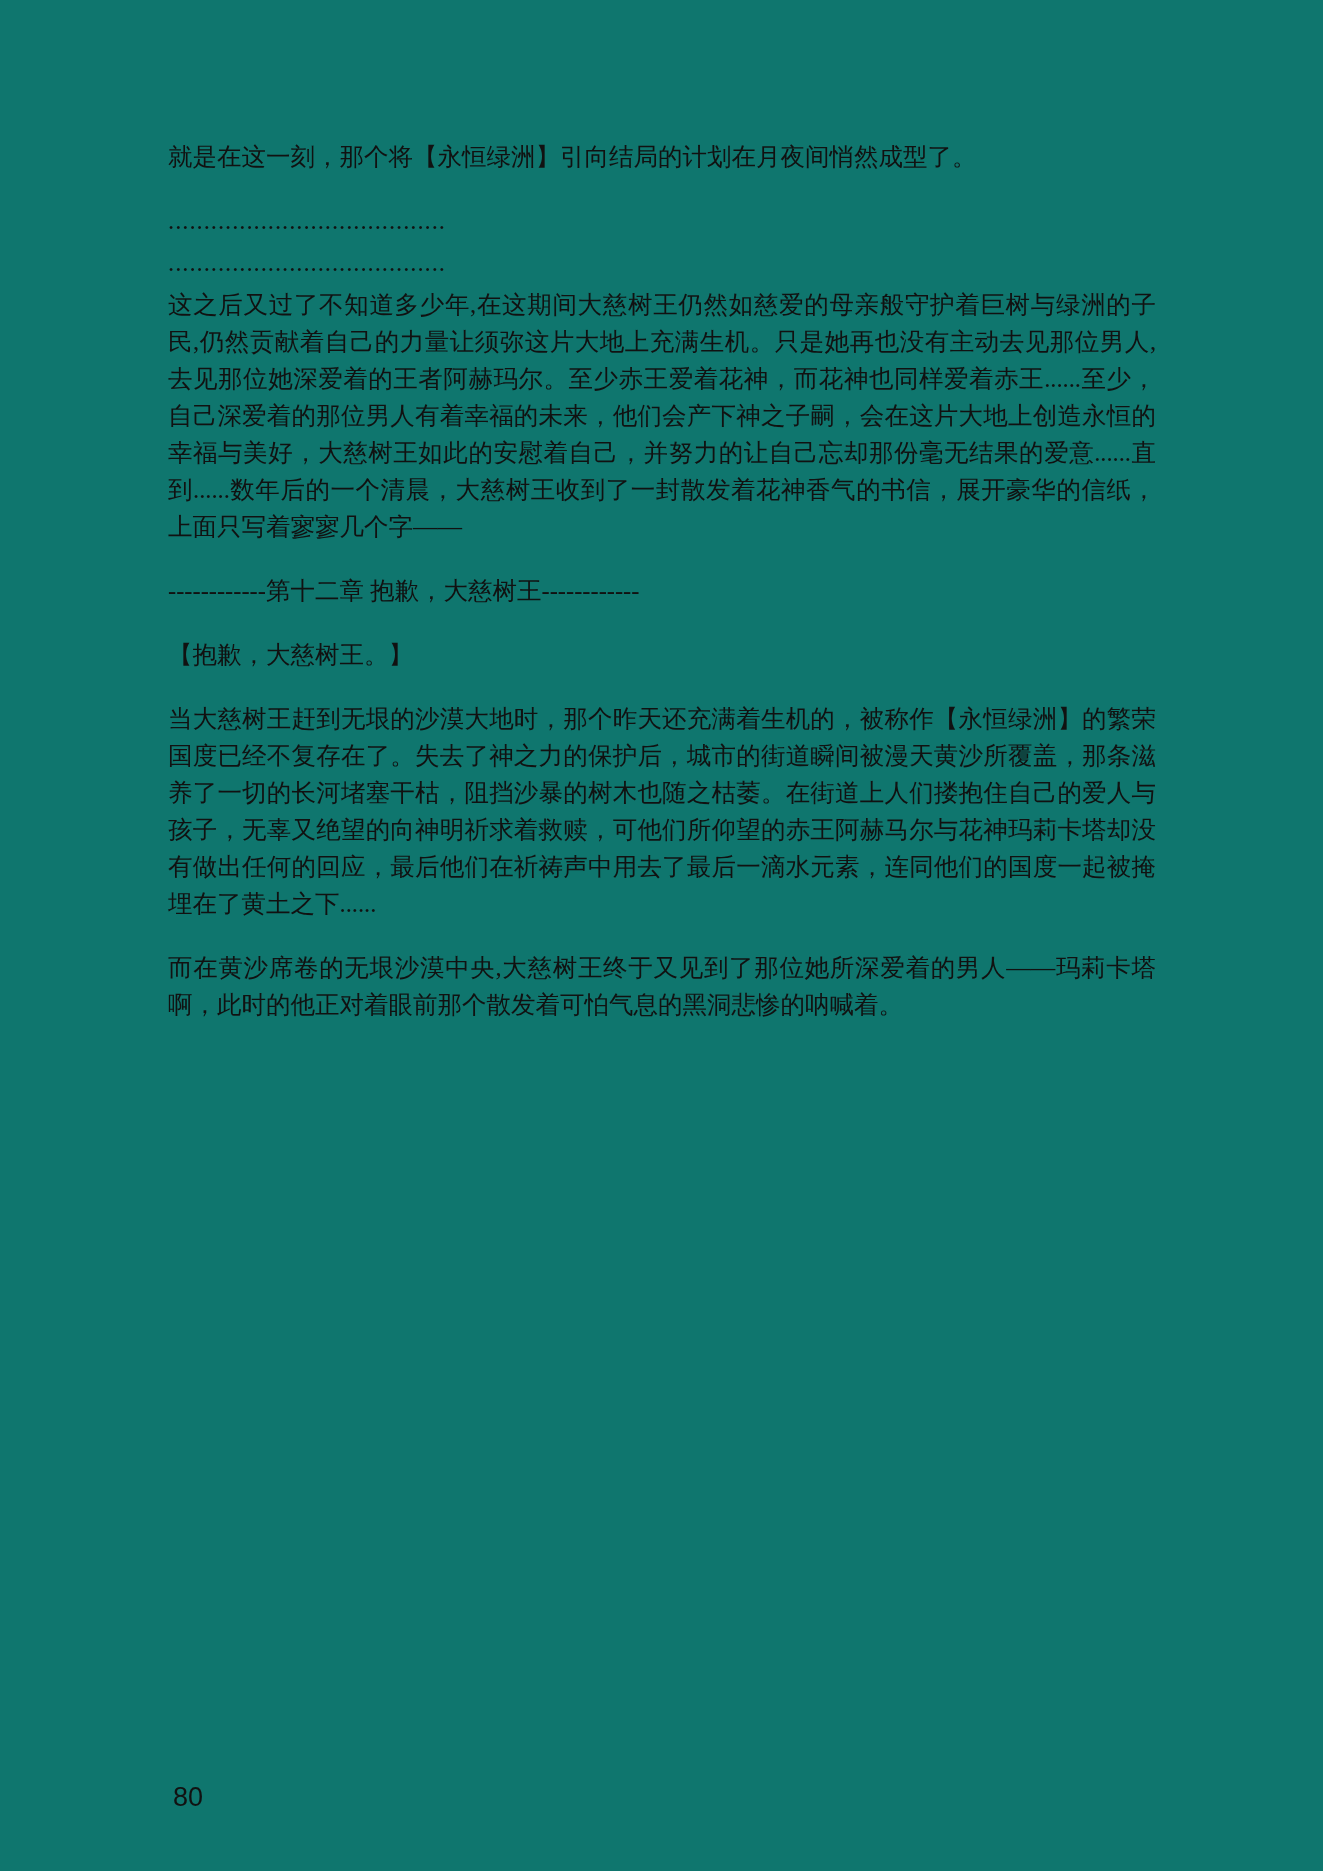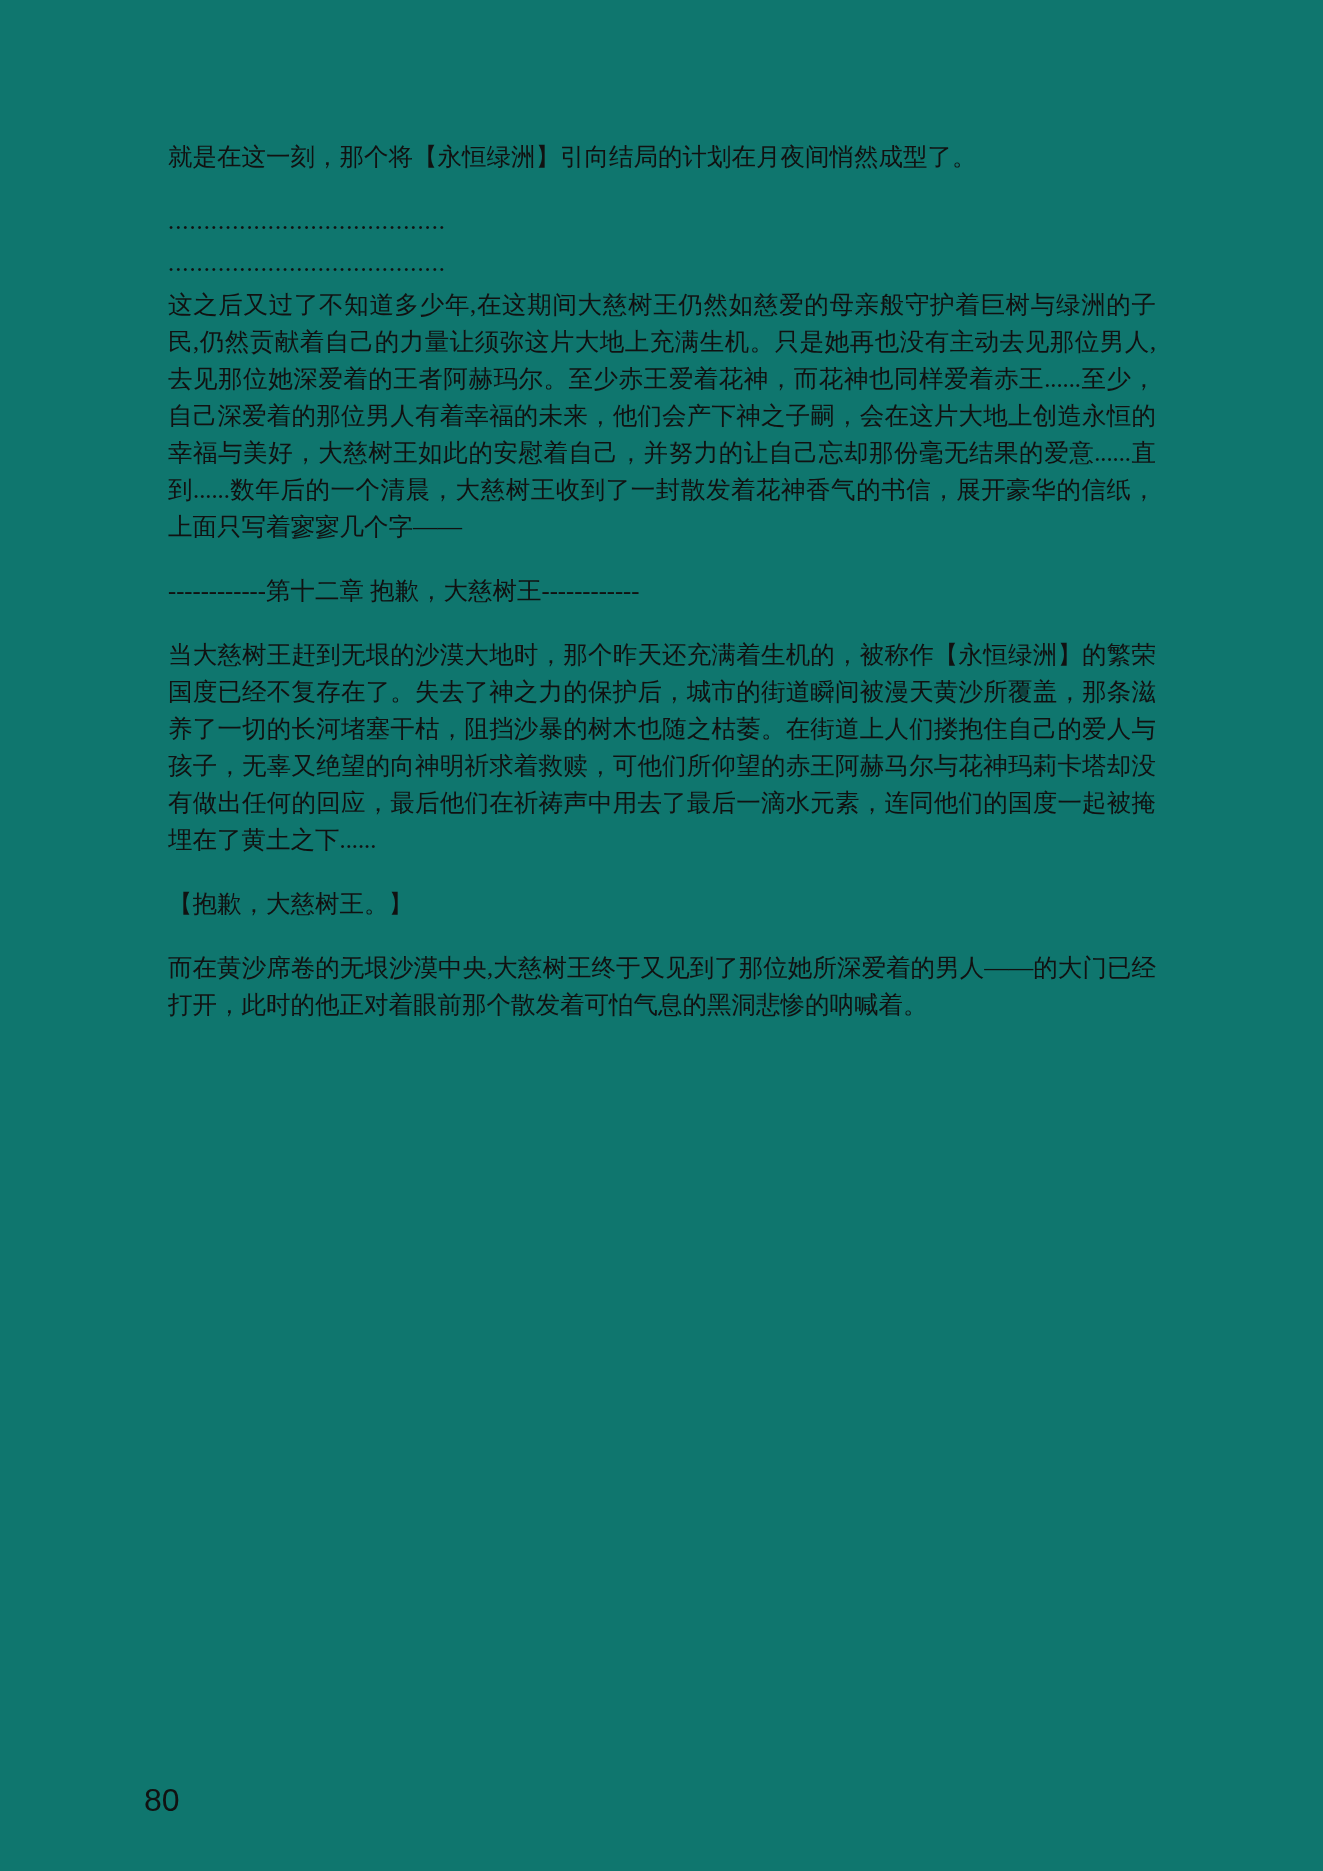--- a/index.html
+++ b/index.html
@@ -33,35 +33,35 @@
   }
   .dots {
     margin-bottom: 5px;
     letter-spacing: 1px;
   }
   .heading {
     margin-top: 22px;
   }
   .page-number {
     position: absolute;
-    left: 144px;
+    left: 173px;
     top: 1782px;
     font-family: "Liberation Sans", "DejaVu Sans", sans-serif;
-    font-size: 32px;
+    font-size: 27px;
     color: #111111;
   }
 </style>
 </head>
 <body>
 
 <div class="page">
   <div class="text-area">
       <p class="block body">就是在这一刻，那个将【永恒绿洲】引向结局的计划在月夜间悄然成型了。</p>
       <p class="block dots">.......................................</p>
       <p class="block dots">.......................................</p>
       <p class="block body">这之后又过了不知道多少年,在这期间大慈树王仍然如慈爱的母亲般守护着巨树与绿洲的子民,仍然贡献着自己的力量让须弥这片大地上充满生机。只是她再也没有主动去见那位男人,去见那位她深爱着的王者阿赫玛尔。至少赤王爱着花神，而花神也同样爱着赤王......至少，自己深爱着的那位男人有着幸福的未来，他们会产下神之子嗣，会在这片大地上创造永恒的幸福与美好，大慈树王如此的安慰着自己，并努力的让自己忘却那份毫无结果的爱意......直到......数年后的一个清晨，大慈树王收到了一封散发着花神香气的书信，展开豪华的信纸，上面只写着寥寥几个字——</p>
       <p class="block heading">------------第十二章 抱歉，大慈树王------------</p>
+      <p class="block letter">【抱歉，大慈树王。】</p>
       <p class="block body">当大慈树王赶到无垠的沙漠大地时，那个昨天还充满着生机的，被称作【永恒绿洲】的繁荣国度已经不复存在了。失去了神之力的保护后，城市的街道瞬间被漫天黄沙所覆盖，那条滋养了一切的长河堵塞干枯，阻挡沙暴的树木也随之枯萎。在街道上人们搂抱住自己的爱人与孩子，无辜又绝望的向神明祈求着救赎，可他们所仰望的赤王阿赫马尔与花神玛莉卡塔却没有做出任何的回应，最后他们在祈祷声中用去了最后一滴水元素，连同他们的国度一起被掩埋在了黄土之下......</p>
-      <p class="block letter">【抱歉，大慈树王。】</p>
-      <p class="block body">而在黄沙席卷的无垠沙漠中央,大慈树王终于又见到了那位她所深爱着的男人——的大门已经打开，此时的他正对着眼前那个散发着可怕气息的黑洞悲惨的呐喊着。</p>
+      <p class="block body">而在黄沙席卷的无垠沙漠中央,大慈树王终于又见到了那位她所深爱着的男人——玛莉卡塔啊，此时的他正对着眼前那个散发着可怕气息的黑洞悲惨的呐喊着。</p>
     </div>
   <div class="page-number">80</div>
 </div>
 
 </body></html>

